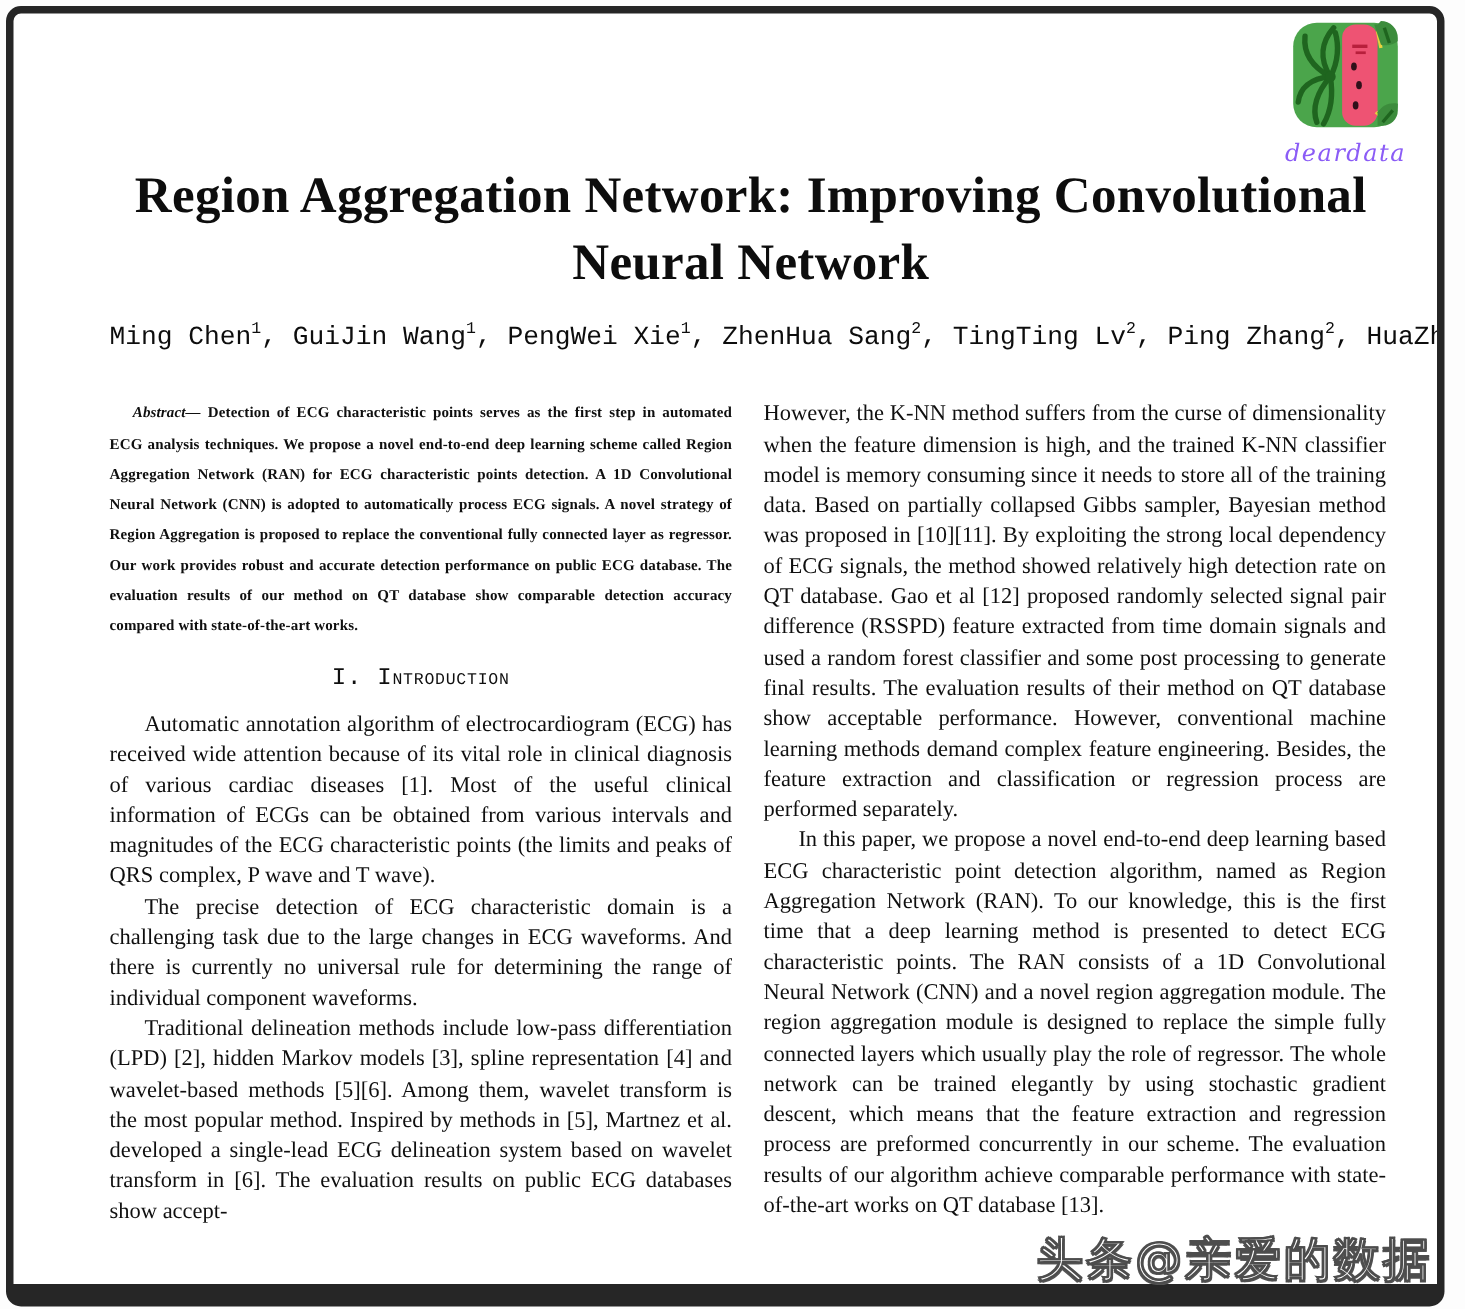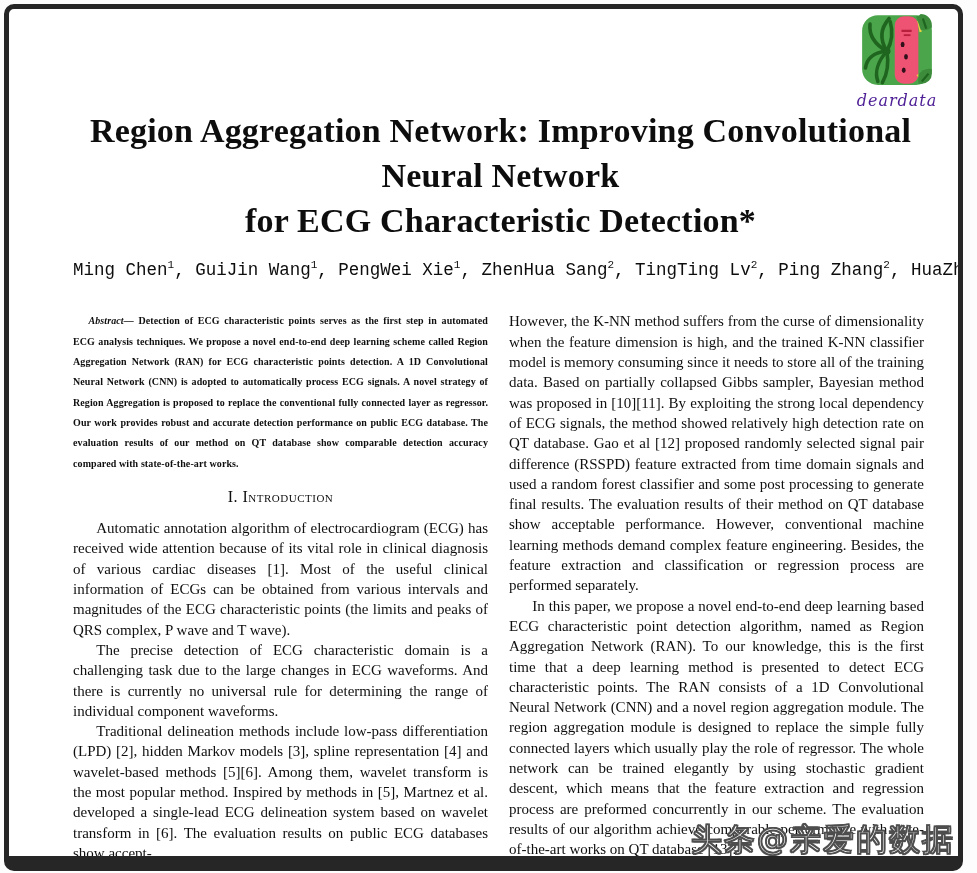--- a/index.html
+++ b/index.html
@@ -36,21 +36,21 @@
     width: 86px;
     text-align: center;
   }
   .logo-icon-wrap { display: inline-block; width: 72px; height: 72px; }
   .logo-text {
     margin-top: 1px;
     font-family: "DejaVu Serif", serif;
     font-style: italic;
     font-size: 16px;
     letter-spacing: 1px;
-    color: #4c1d95;
+    color: #8b5cf6;
     white-space: nowrap;
   }
 
   
   .title {
     margin-top: 99px;
     text-align: center;
     font-weight: bold;
     font-size: 34px;
     line-height: 1.33;
@@ -91,20 +91,21 @@
     letter-spacing: 0.1px;
   }
   .ab-label { font-style: italic; }
   .section-heading {
     margin: 13px 0 11px 0;
     text-align: center;
     font-weight: normal;
     font-size: 16px;
     font-variant: small-caps;
     letter-spacing: 0.5px;
+    font-family: Liberation Mono, monospace;
   }
 
   
   .watermark {
     position: absolute;
     right: 22px; bottom: 12px;
     z-index: 6;
     font-family: "DejaVu Sans", sans-serif;
     font-weight: normal;
     font-size: 31px;
@@ -155,21 +156,20 @@
             <path d="M51,62 h3 a9,9 0 0 0 9,-9 v-4 c-5,-1 -9,1 -12,5 z" fill="#3c8c3c"></path>
             <path d="M55,4 l3,9" stroke="#1f651f" stroke-width="2" fill="none"></path>
             <path d="M54,60 l6,-7" stroke="#1f651f" stroke-width="2" fill="none"></path>
           </svg>
         </span>
         <div class="logo-text">deardata</div>
       </div>
 
       <h1 class="title">
         <span>Region Aggregation Network: Improving Convolutional Neural Network</span><br>
-        <span>for ECG Characteristic Detection*</span>
       </h1>
 
       <div class="authors">
         <span><span>Ming Chen</span><sup>1</sup></span><span>, </span><span><span>GuiJin Wang</span><sup>1</sup></span><span>, </span><span><span>PengWei Xie</span><sup>1</sup></span><span>, </span><span><span>ZhenHua Sang</span><sup>2</sup></span><span>, </span><span><span>TingTing Lv</span><sup>2</sup></span><span>, </span><span><span>Ping Zhang</span><sup>2</sup></span><span>, </span><span><span>HuaZhong Yang</span><sup>1</sup></span>
       </div>
 
       <div class="columns">
         <div class="col">
           <p class="abstract"><span class="ab-label">Abstract—</span><span> Detection of ECG characteristic points serves as the first step in automated ECG analysis techniques. We propose a novel end-to-end deep learning scheme called Region Aggregation Network (RAN) for ECG characteristic points detection. A 1D Convolutional Neural Network (CNN) is adopted to automatically process ECG signals. A novel strategy of Region Aggregation is proposed to replace the conventional fully connected layer as regressor. Our work provides robust and accurate detection performance on public ECG database. The evaluation results of our method on QT database show comparable detection accuracy compared with state-of-the-art works.</span></p>
           <h2 class="section-heading">I. Introduction</h2>

